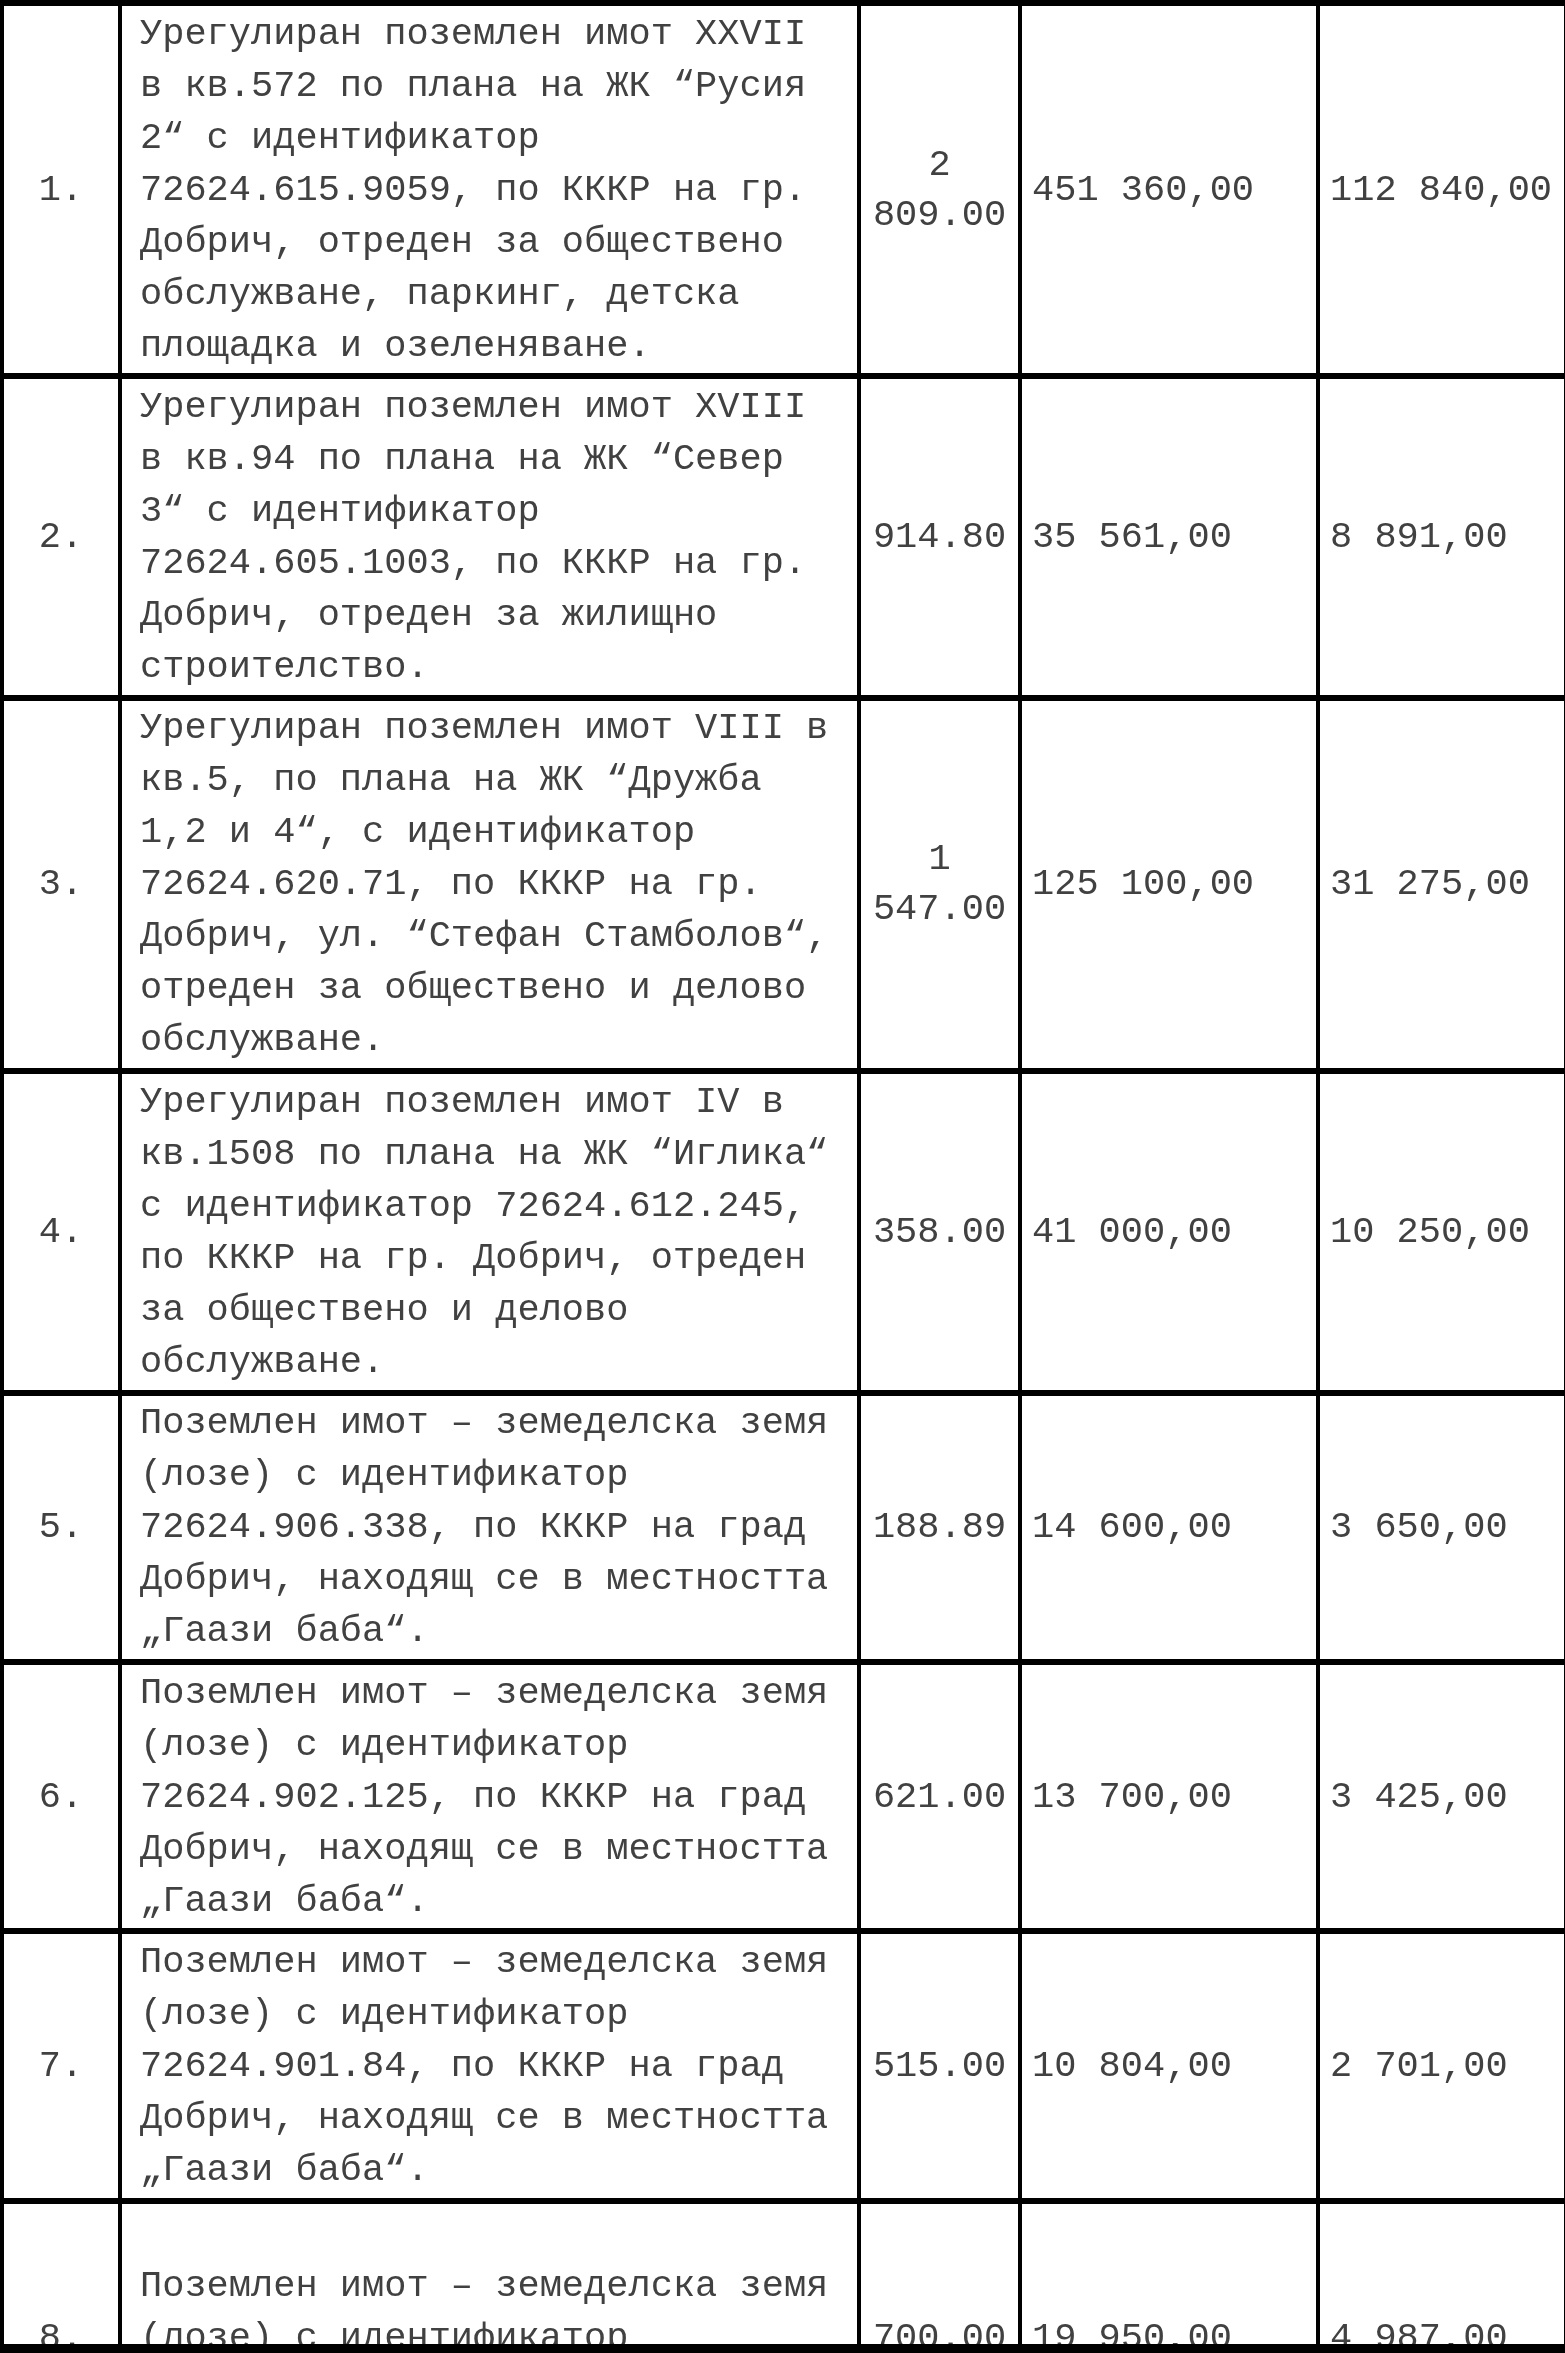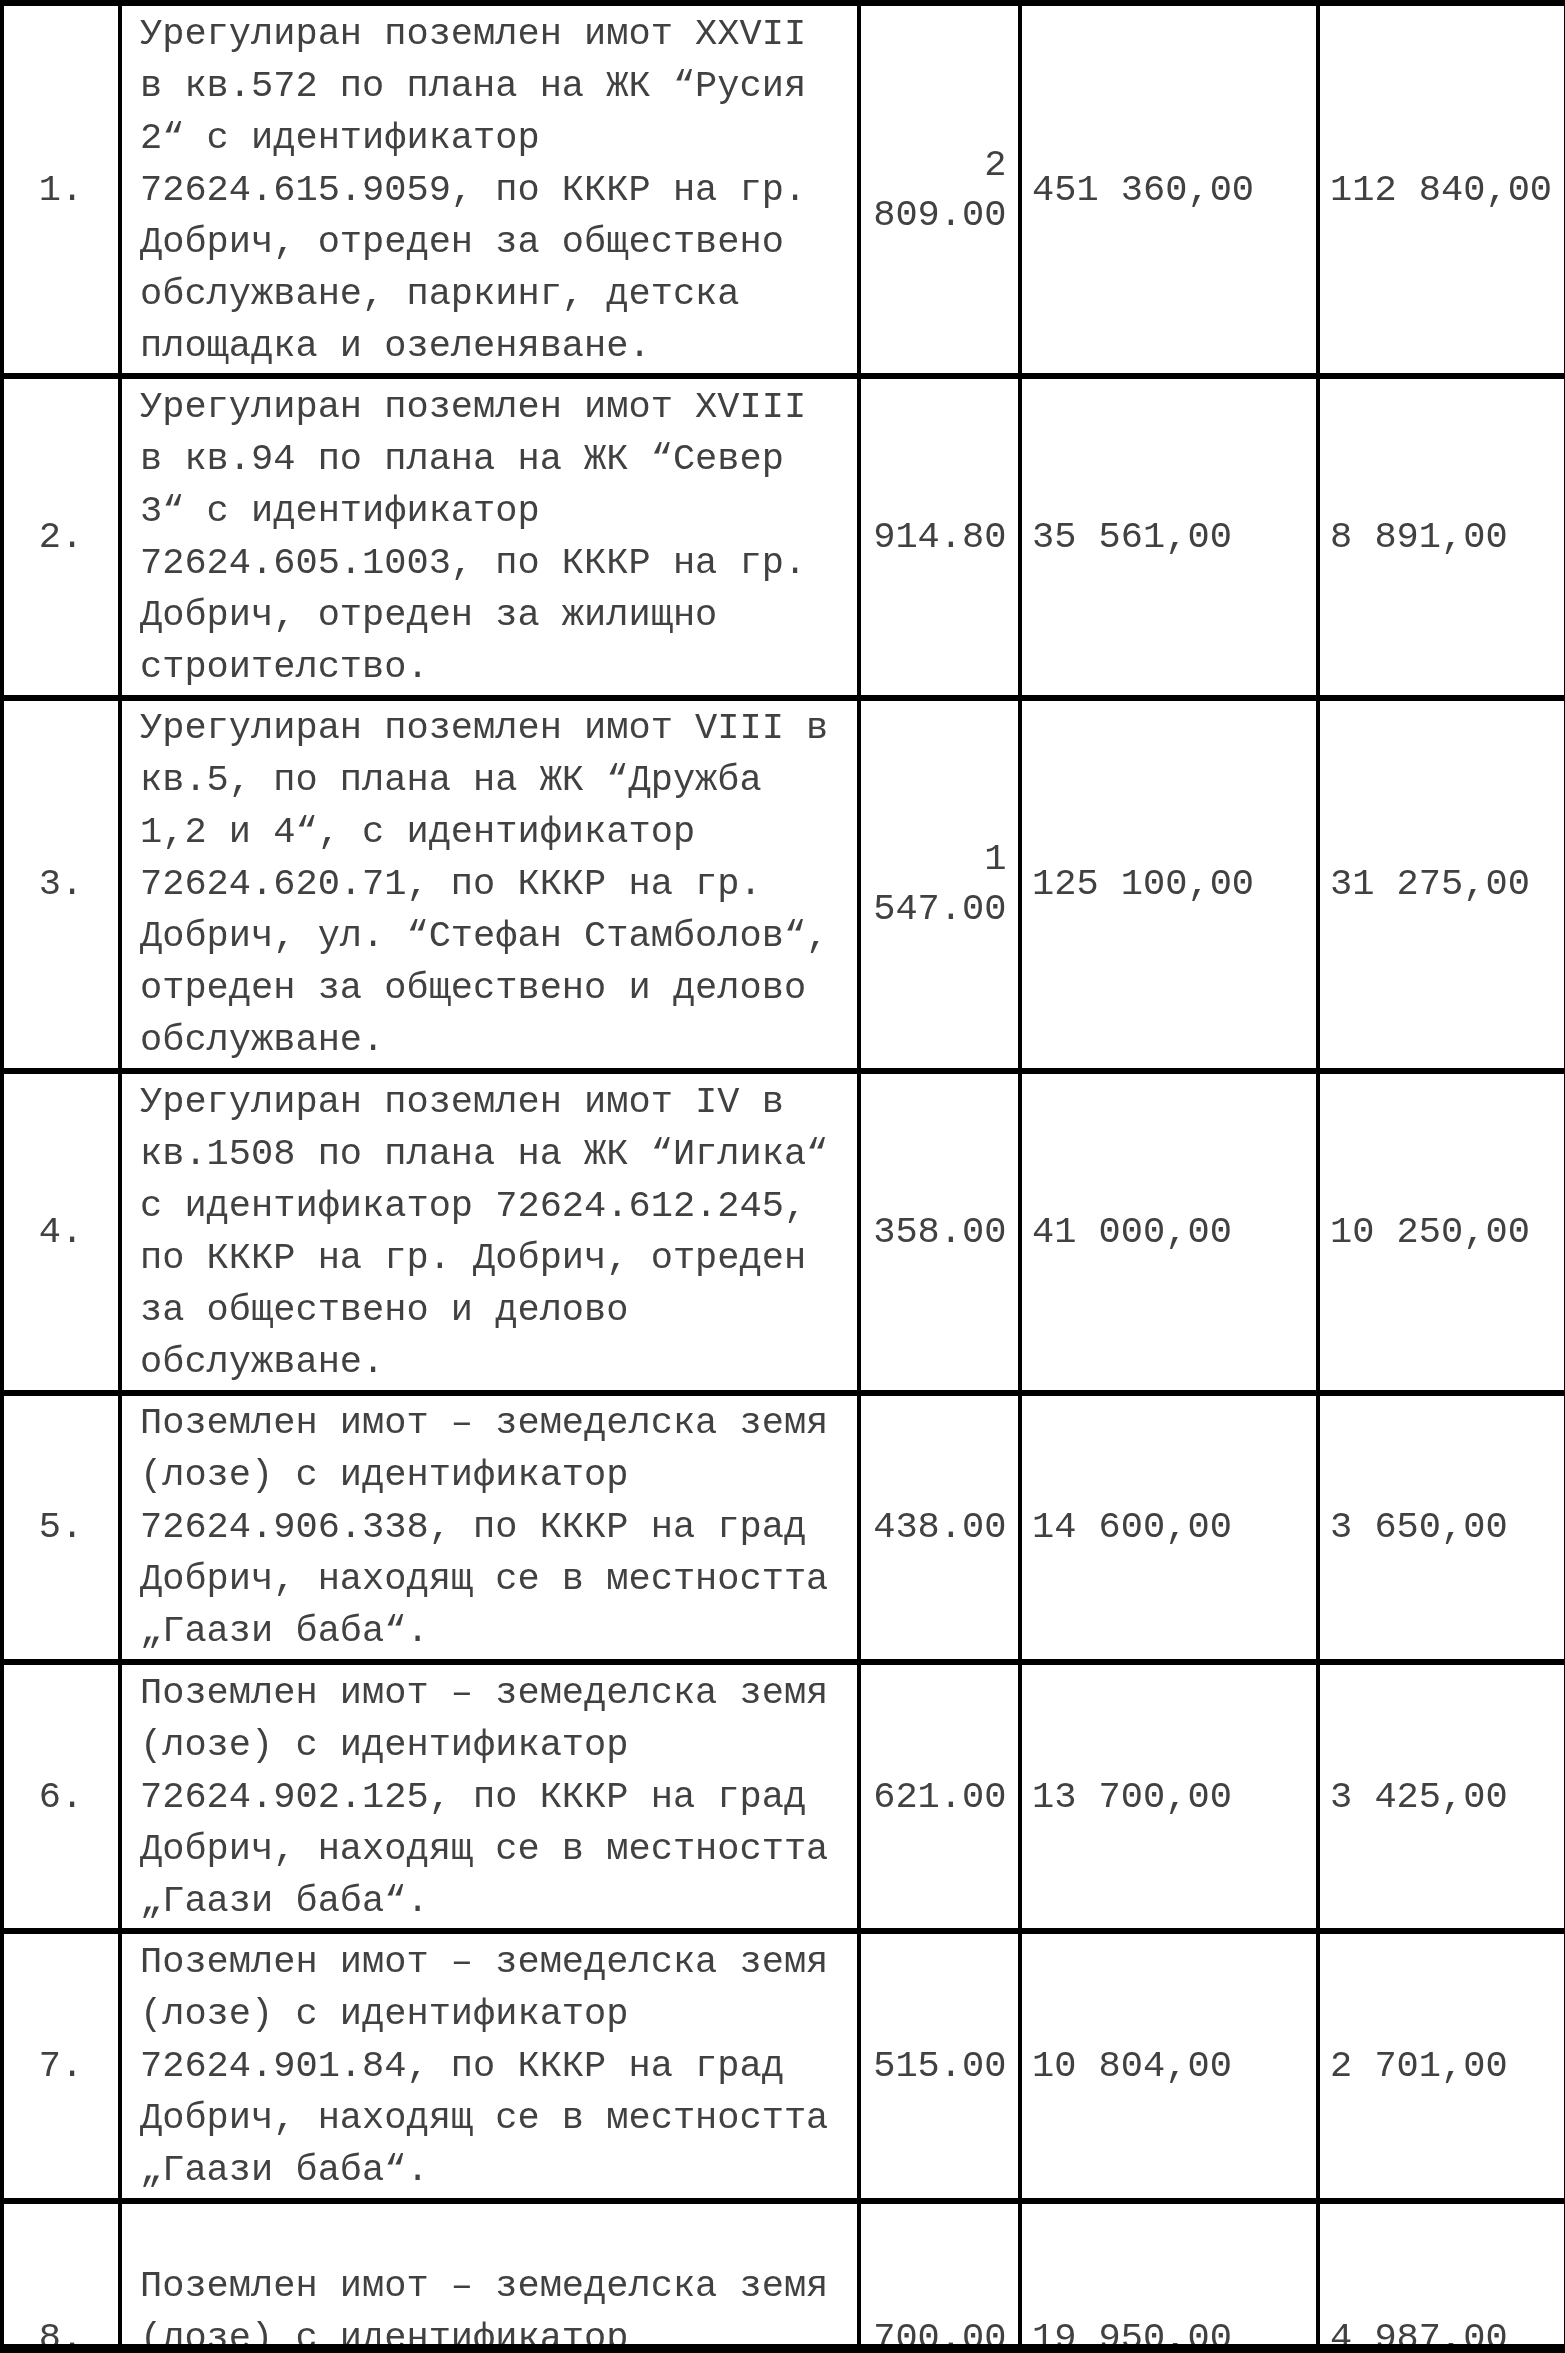--- a/index.html
+++ b/index.html
@@ -31,21 +31,21 @@
     font-weight: bold;
     font-size: 40px;
     line-height: 52px;
     color: #454545;
     text-align: left;
     padding: 5px 12.4px 5px 18px;
   }
   tr.body-row td { border-top-width: 6.6px; font-family: Liberation Mono, monospace; }
   td.c-num  { text-align: center; font-size: 37px; line-height: 50px; padding: 0 6.6px; }
   td.c-desc { text-align: left; font-size: 37px; line-height: 52px; padding: 1.7px 15px 1.7px 18px; }
-  td.c-area { text-align: right; font-size: 37px; line-height: 50px; padding: 0 11.6px; }
+  td.c-area { text-align: center; font-size: 37px; line-height: 50px; padding: 0 11.6px; }
   td.c-price, td.c-dep { text-align: left; font-size: 37px; line-height: 50px; padding: 0 10px; }
   td.h-price { text-align: justify; }
   
   tr.hdr      { height: 224px; }
   tr.r1 { height: 316px; }
   tr.r2 { height: 267px; }
   tr.r3 { height: 316px; }
   tr.r4 { height: 267px; }
   tr.r5 { height: 269px; }
   tr.r6 { height: 269px; }
@@ -94,21 +94,21 @@
         <td class="c-num">4.</td>
         <td class="c-desc">Урегулиран поземлен имот IV в кв.1508 по плана на ЖК “Иглика“ с идентификатор 72624.612.245, по КККР на гр. Добрич, отреден за обществено и делово обслужване.</td>
         <td class="c-area">358.00</td>
         <td class="c-price">41 000,00</td>
         <td class="c-dep">10 250,00</td>
       </tr>
 
       <tr class="body-row r5">
         <td class="c-num">5.</td>
         <td class="c-desc">Поземлен имот – земеделска земя (лозе) с идентификатор 72624.906.338, по КККР на град Добрич, находящ се в местността „Гаази баба“.</td>
-        <td class="c-area">438.00</td>
+        <td class="c-area">188.89</td>
         <td class="c-price">14 600,00</td>
         <td class="c-dep">3 650,00</td>
       </tr>
 
       <tr class="body-row r6">
         <td class="c-num">6.</td>
         <td class="c-desc">Поземлен имот – земеделска земя (лозе) с идентификатор 72624.902.125, по КККР на град Добрич, находящ се в местността „Гаази баба“.</td>
         <td class="c-area">621.00</td>
         <td class="c-price">13 700,00</td>
         <td class="c-dep">3 425,00</td>

